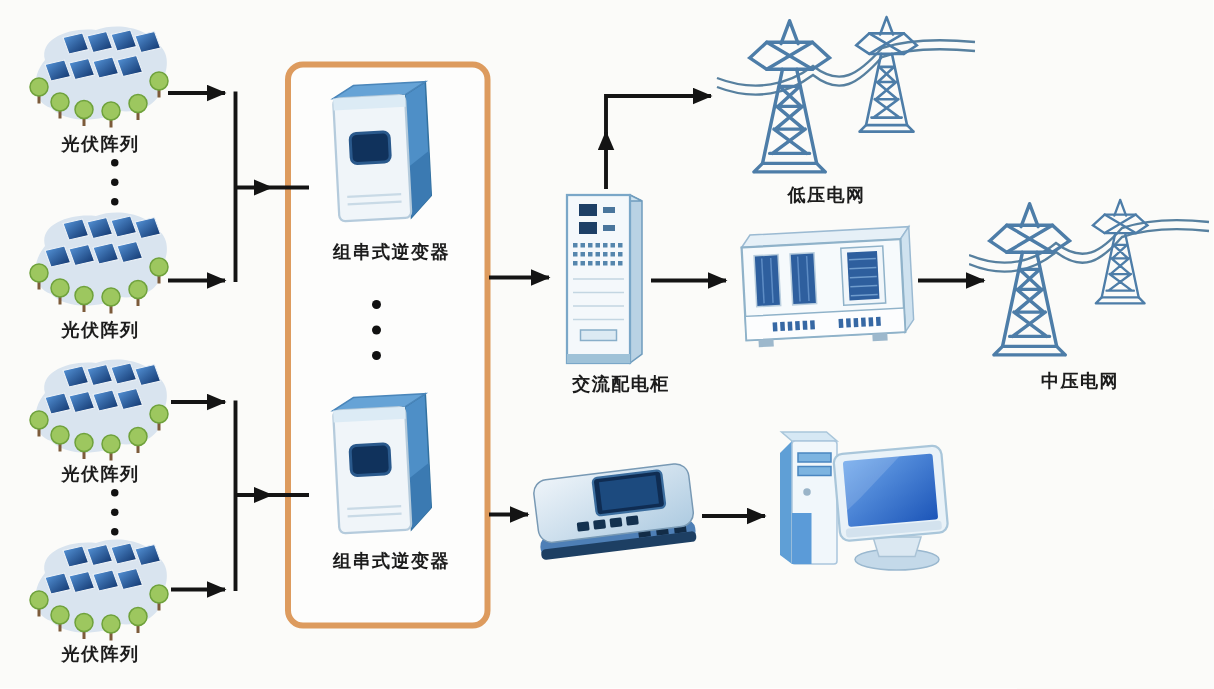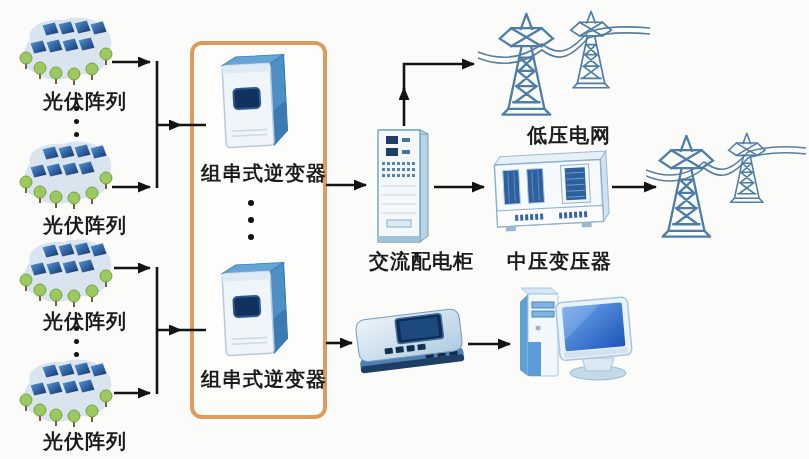--- a/index.html
+++ b/index.html
@@ -9,22 +9,22 @@
     font-family:"DejaVu Sans","Liberation Sans",sans-serif;
   }
   .orange-box{
     position:absolute;left:190px;top:41px;width:137px;height:378px;
     border:4px solid #dd9b5e;border-radius:12px;background:#fdfdfc;
     box-sizing:border-box;z-index:1;
   }
   .art{position:absolute;z-index:2;}
   .connectors{position:absolute;left:0;top:0;z-index:3;pointer-events:none;}
   .lbl{
-    position:absolute;z-index:4;width:120px;text-align:right;
-    font-size:20px;font-weight:bold;color:#1c1c1c;letter-spacing:1px;
+    position:absolute;z-index:4;width:120px;text-align:center;
+    font-size:12px;font-weight:bold;color:#1c1c1c;letter-spacing:1px;
     white-space:nowrap;
   }
   .vdots{position:absolute;z-index:2;display:flex;flex-direction:column;align-items:center;gap:8px;}
   .vdots span{width:5px;height:5px;border-radius:50%;background:#111;}
   .vdots.big{gap:11px;}
   .vdots.big span{width:6px;height:6px;}
 </style>
 </head>
 <body>
 
@@ -431,15 +431,15 @@
   </svg>
 
   <div class="lbl" style="left:7px;top:88px">光伏阵列</div>
   <div class="lbl" style="left:7px;top:212px">光伏阵列</div>
   <div class="lbl" style="left:7px;top:308px">光伏阵列</div>
   <div class="lbl" style="left:7px;top:428px">光伏阵列</div>
   <div class="lbl" style="left:201px;top:160px;width:120px">组串式逆变器</div>
   <div class="lbl" style="left:201px;top:366px;width:120px">组串式逆变器</div>
   <div class="lbl" style="left:354px;top:248px">交流配电柜</div>
   <div class="lbl" style="left:491px;top:122px">低压电网</div>
-  <div class="lbl" style="left:492px;top:248px">中压变压器</div>
+  <div class="lbl" style="left:660px;top:246px">中压电网</div>
 
 </div>
 
 </body></html>

